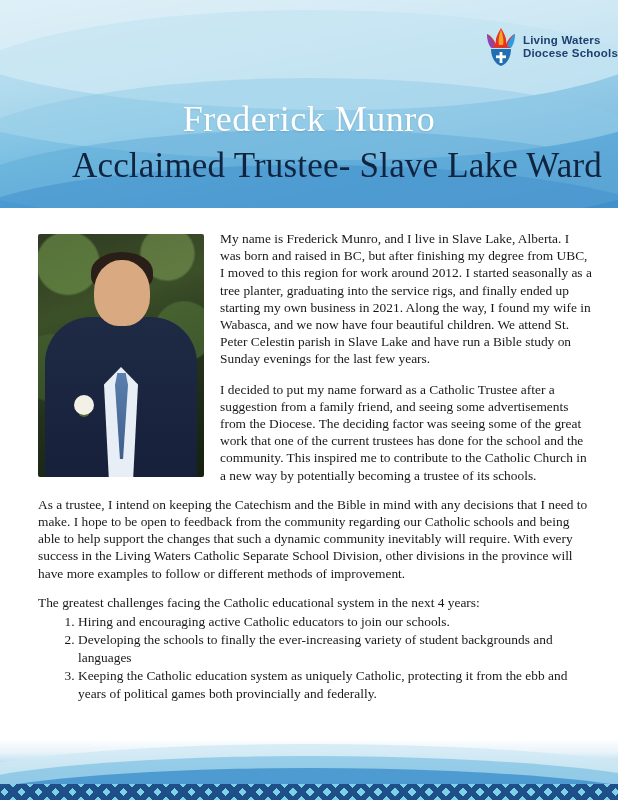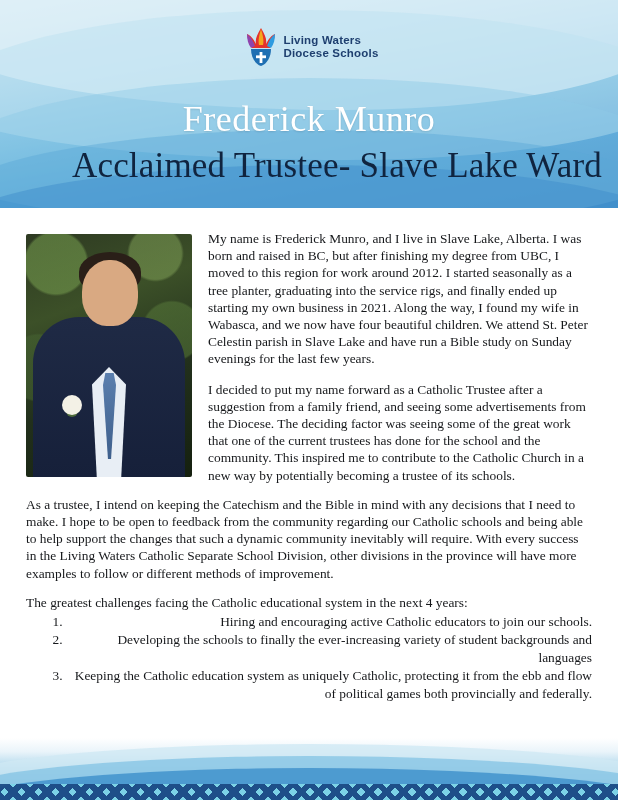--- a/index.html
+++ b/index.html
@@ -39,21 +39,21 @@
   .w4 { top: 130px; height: 130px; background: #5aa9d8; opacity:.45; }
   .w5 { top: 165px; height: 120px; background: #3f8ecb; opacity:.5; }
 
   .logo-row {
     position: absolute;
     top: 26px;
     left: 0;
     width: 100%;
     display: flex;
     align-items: center;
-    justify-content: center;
+    justify-content: flex-end;
   }
   .logo-mark { width: 44px; height: 42px; position: relative; }
   .logo-text {
     font-family: "Liberation Sans", sans-serif;
     font-size: 11.5px;
     line-height: 13.5px;
     font-weight: bold;
     color: #1e3f6f;
     letter-spacing: .2px;
   }
@@ -80,21 +80,21 @@
     padding-left: 28px;
   }
 
   
   .content {
     position: absolute;
     top: 208px;
     left: 0;
     width: 618px;
     height: 530px;
-    padding: 22px 26px 0 26px;
+    padding: 22px 26px 0 38px;
     box-sizing: border-box;
     color: #16181b;
   }
   .photo {
     float: left;
     width: 166px;
     height: 243px;
     margin: 4px 16px 6px 0;
     border-radius: 2px;
     position: relative;
@@ -170,21 +170,20 @@
     font-size: 13.4px;
     line-height: 17.2px;
     text-align: left;
   }
   .content p.lead { margin-bottom: 13px; }
   ol.challenges {
     margin: 2px 0 0 0;
     padding-left: 40px;
     font-size: 13.4px;
     line-height: 17.4px;
-    text-align: right;
   }
   ol.challenges li { margin-bottom: 1px; }
 
   
   .footer {
     position: absolute;
     left: 0;
     bottom: 0;
     width: 618px;
     height: 62px;
@@ -257,21 +256,21 @@
     </div>
 
     <p class="lead">My name is Frederick Munro, and I live in Slave Lake, Alberta. I was born and raised in BC, but after finishing my degree from UBC, I moved to this region for work around 2012. I started seasonally as a tree planter, graduating into the service rigs, and finally ended up starting my own business in 2021. Along the way, I found my wife in Wabasca, and we now have four beautiful children. We attend St. Peter Celestin parish in Slave Lake and have run a Bible study on Sunday evenings for the last few years.</p>
     <p>I decided to put my name forward as a Catholic Trustee after a suggestion from a family friend, and seeing some advertisements from the Diocese. The deciding factor was seeing some of the great work that one of the current trustees has done for the school and the community. This inspired me to contribute to the Catholic Church in a new way by potentially becoming a trustee of its schools.</p>
     <p>As a trustee, I intend on keeping the Catechism and the Bible in mind with any decisions that I need to make. I hope to be open to feedback from the community regarding our Catholic schools and being able to help support the changes that such a dynamic community inevitably will require. With every success in the Living Waters Catholic Separate School Division, other divisions in the province will have more examples to follow or different methods of improvement.</p>
     <p style="margin-bottom:0;">The greatest challenges facing the Catholic educational system in the next 4 years:</p>
 
     <ol class="challenges">
       <li>Hiring and encouraging active Catholic educators to join our schools.</li>
       <li>Developing the schools to finally the ever-increasing variety of student backgrounds and languages</li>
-      <li>Keeping the Catholic education system as uniquely Catholic, protecting it from the ebb and flow of political games both provincially and federally.</li>
+      <li>Keeping the Catholic education system as uniquely Catholic, protecting it from the ebb and years of political games both provincially and federally.</li>
     </ol>
   </div>
 
   <div class="footer">
     <div class="fw fw1"></div>
     <div class="fw fw2"></div>
     <div class="fw fw3"></div>
     <div class="zig"></div>
   </div>
 

